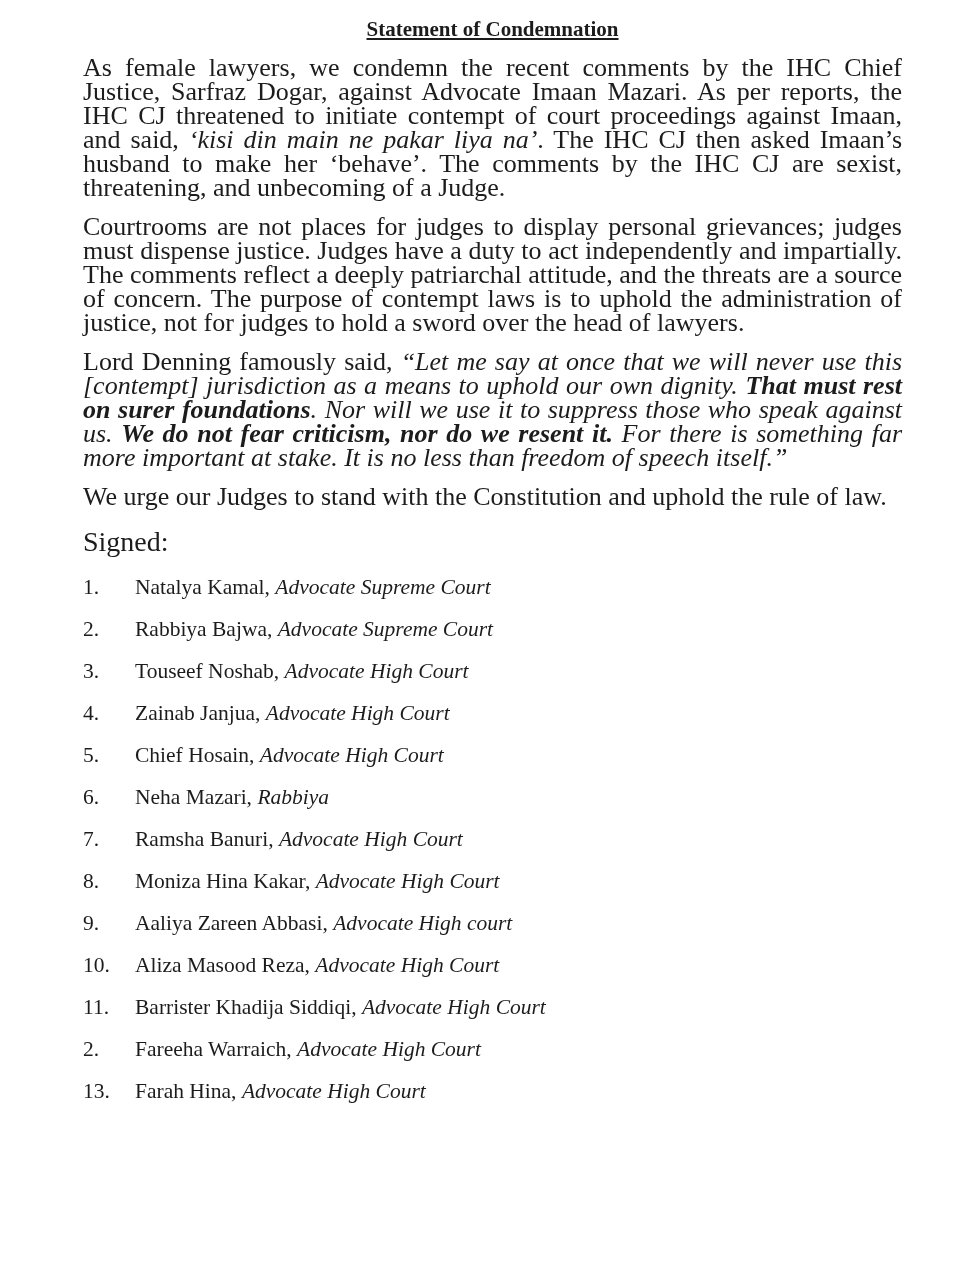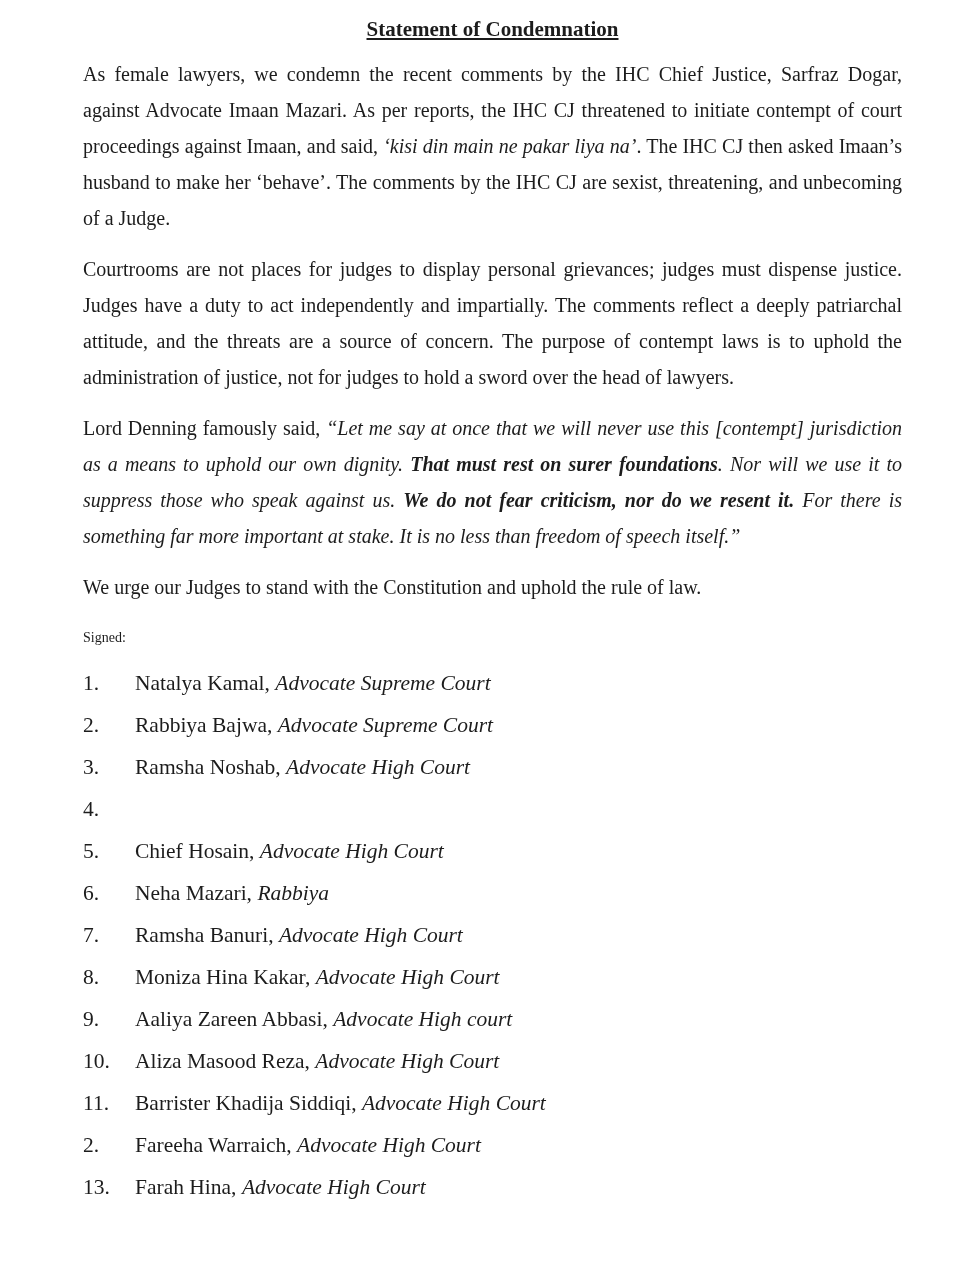--- a/index.html
+++ b/index.html
@@ -24,29 +24,29 @@
     .title {
       text-align: center;
       font-weight: bold;
       font-size: 21px;
       text-decoration: underline;
       margin: 0 0 12px 0;
       line-height: 30px;
       letter-spacing: 0px;
     }
     .para {
-      font-size: 20px;
-      line-height: 36px;
+      font-size: 26px;
+      line-height: 24px;
       text-align: justify;
       margin: 0 0 15px 0;
     }
     .para i { font-style: italic; }
     .para b { font-weight: bold; margin-top: 32px; }
     .signed {
-      font-size: 14px;
+      font-size: 28px;
       line-height: 36px;
       margin: 0 0 6px 0;
     }
     .sig-list {
       list-style: none;
       margin: 0;
       padding: 0;
     }
     .sig-item {
       display: flex;
@@ -80,24 +80,25 @@
     <li class="sig-item">
         <span class="sig-num">1.</span>
         <span><span>Natalya Kamal, </span><span class="sig-role">Advocate Supreme Court</span></span>
       </li>
     <li class="sig-item">
         <span class="sig-num">2.</span>
         <span><span>Rabbiya Bajwa, </span><span class="sig-role">Advocate Supreme Court</span></span>
       </li>
     <li class="sig-item">
         <span class="sig-num">3.</span>
-        <span><span>Ramsha Noshab, </span><span class="sig-role">Advocate High Court</span></span>
+        <span><span>Touseef Noshab, </span><span class="sig-role">Advocate High Court</span></span>
       </li>
     <li class="sig-item">
         <span class="sig-num">4.</span>
+        <span><span>Zainab Janjua, </span><span class="sig-role">Advocate High Court</span></span>
       </li>
     <li class="sig-item">
         <span class="sig-num">5.</span>
         <span><span>Chief Hosain, </span><span class="sig-role">Advocate High Court</span></span>
       </li>
     <li class="sig-item">
         <span class="sig-num">6.</span>
         <span><span>Neha Mazari, </span><span class="sig-role">Rabbiya</span></span>
       </li>
     <li class="sig-item">

